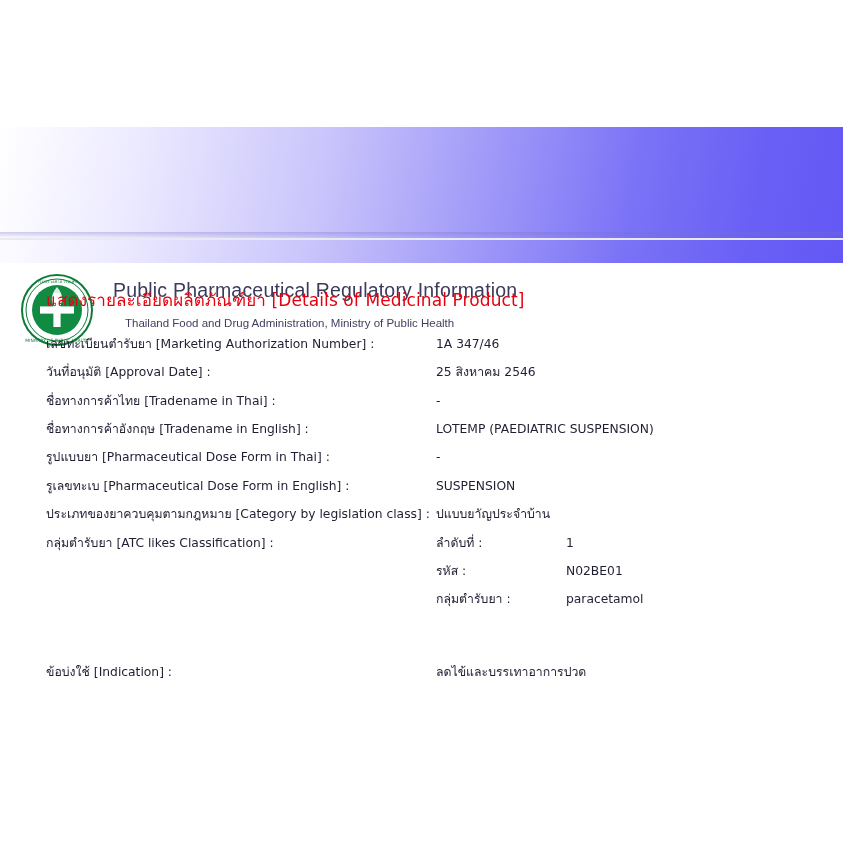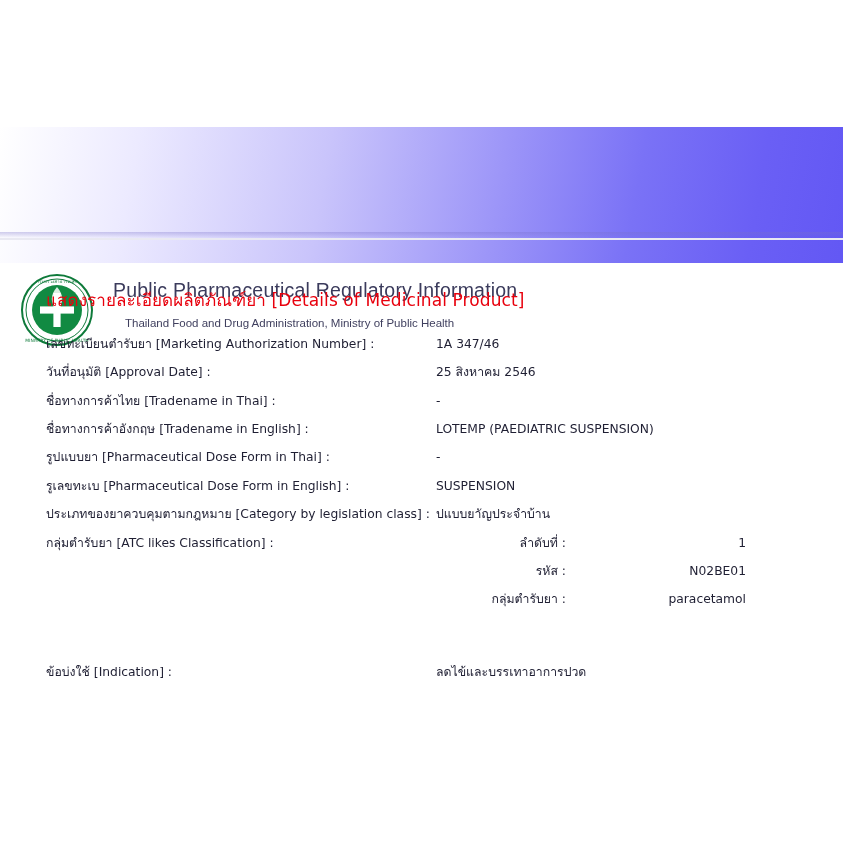--- a/index.html
+++ b/index.html
@@ -107,21 +107,20 @@
     white-space: nowrap;
   }
   td.label { width: 390px; }
   td.value { width: 410px; }
 
   .spacer-row td { height: 18px; padding: 0; }
 
   
   table.atc {
     border-collapse: collapse;
-    text-align: right;
   }
   table.atc td {
     font-size: 12.3px;
     color: #1f1f33;
     padding: 0 0 13px 0;
     white-space: nowrap;
   }
   table.atc td.atc-label { width: 130px; }
   table.atc td.atc-value { width: 180px; }
 </style>

